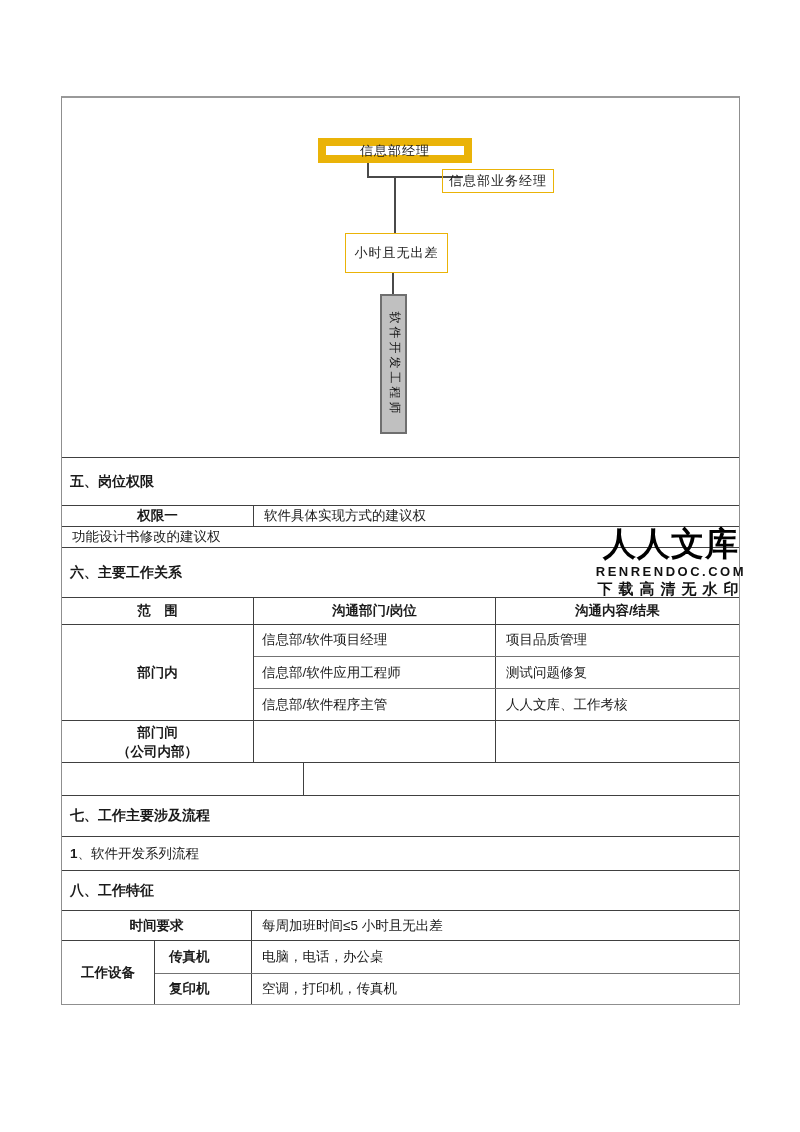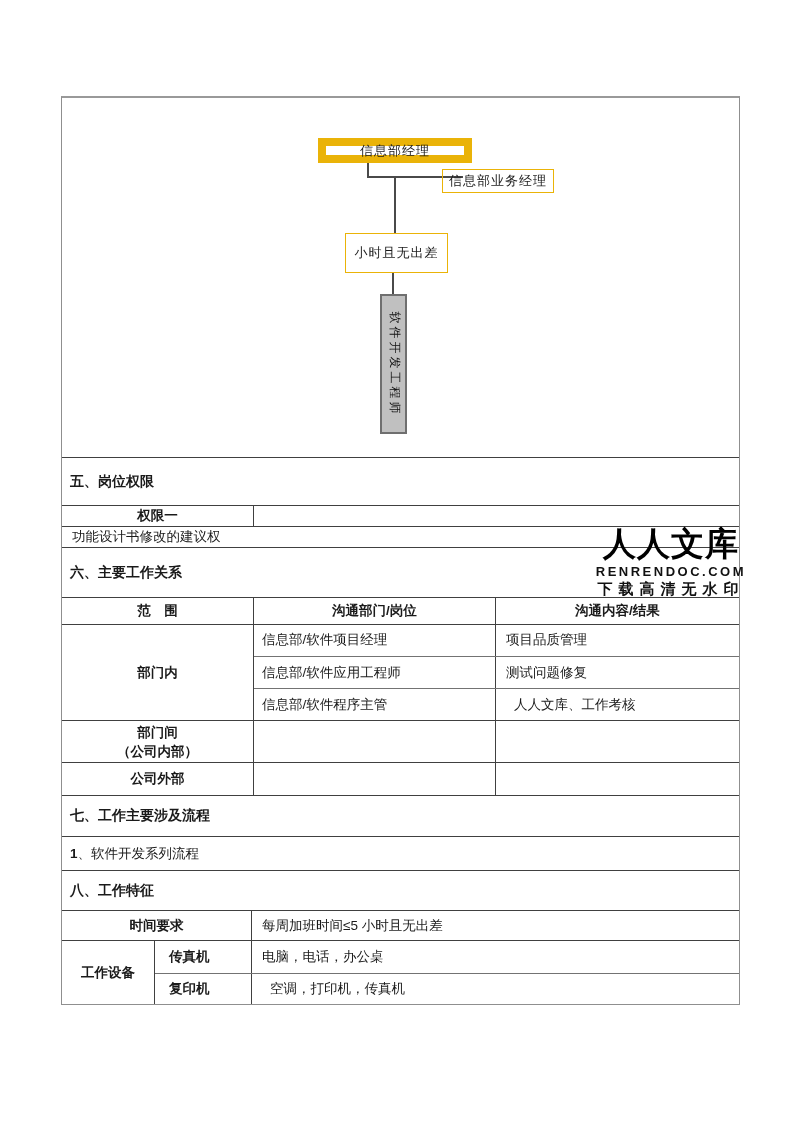--- a/index.html
+++ b/index.html
@@ -70,21 +70,21 @@
   .w192 { width:192px; } .w242 { width:242px; }
   .w190 { width:190px; } .w93 { width:93px; } .w97 { width:97px; }
   .fx { flex:1 1 auto; }
 
   .group { box-sizing:border-box; border-bottom:1px solid #404040; display:flex; }
   .group .right-col { flex:1 1 auto; display:flex; flex-direction:column; }
   .group .right-col .sub-row {
     box-sizing:border-box; border-bottom:1px solid #737373;
     display:flex; align-items:center;
   }
-  .group .right-col .sub-row.last { border-bottom:none;gap:8px; }
+  .group .right-col .sub-row.last { border-bottom:none; }
   .g96 { height:96px; } .g63 { height:63px; }
   .dept { padding-left:8px; font-size:13.5px; }
   .two-line { flex-direction:column; justify-content:center; line-height:19px; }
 
   .subitem { padding-left:8px; font-size:13.5px; }
   .subitem b { font-weight:bold; }
 
   
   .watermark {
     position:absolute; right:54px; top:527px;
@@ -120,20 +120,21 @@
       <div class="ob" id="org-box-engineer">
         <span class="vtext">软件开发工程师</span>
       </div>
     </div>
 
     <div class="row h48 sec-title">
       <span>五、岗位权限</span>
     </div>
     <div class="row h21">
       <div class="cell cc rb w192 lbl">权限一</div>
+      <div class="cell fx val">软件具体实现方式的建议权</div>
     </div>
     <div class="row h21">
       <div class="cell fx val">功能设计书修改的建议权</div>
     </div>
 
     <div class="row h50 sec-title">
       <span>六、主要工作关系</span>
     </div>
     <div class="row h27">
       <div class="cell cc rb w192 lbl">范　围</div>
@@ -161,21 +162,20 @@
 
     <div class="row h42">
       <div class="cell cc rb w192 lbl two-line">
         <div>部门间</div>
         <div>（公司内部）</div>
       </div>
       <div class="cell rb w242 dept"></div>
       <div class="cell fx val"></div>
     </div>
     <div class="row h33">
-      <div class="cell cc rb w192 lbl">公司外部</div>
       <div class="cell rb w242 dept"></div>
       <div class="cell fx val"></div>
     </div>
 
     <div class="row h41 sec-title">
       <span>七、工作主要涉及流程</span>
     </div>
     <div class="row h34">
       <div class="subitem">
         <b>1</b><span>、软件开发系列流程</span>

